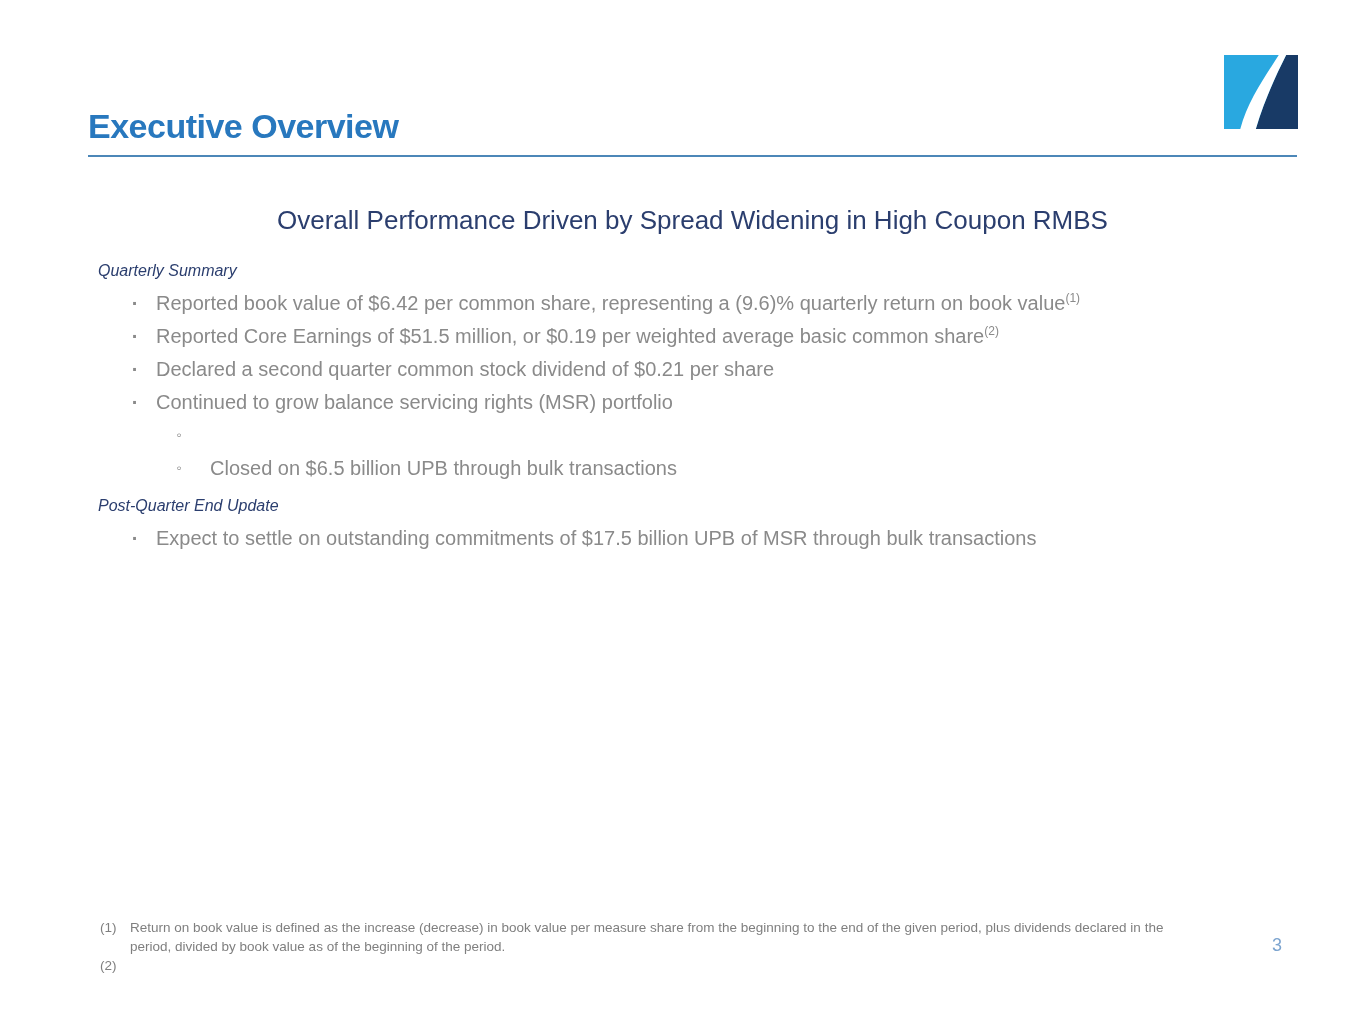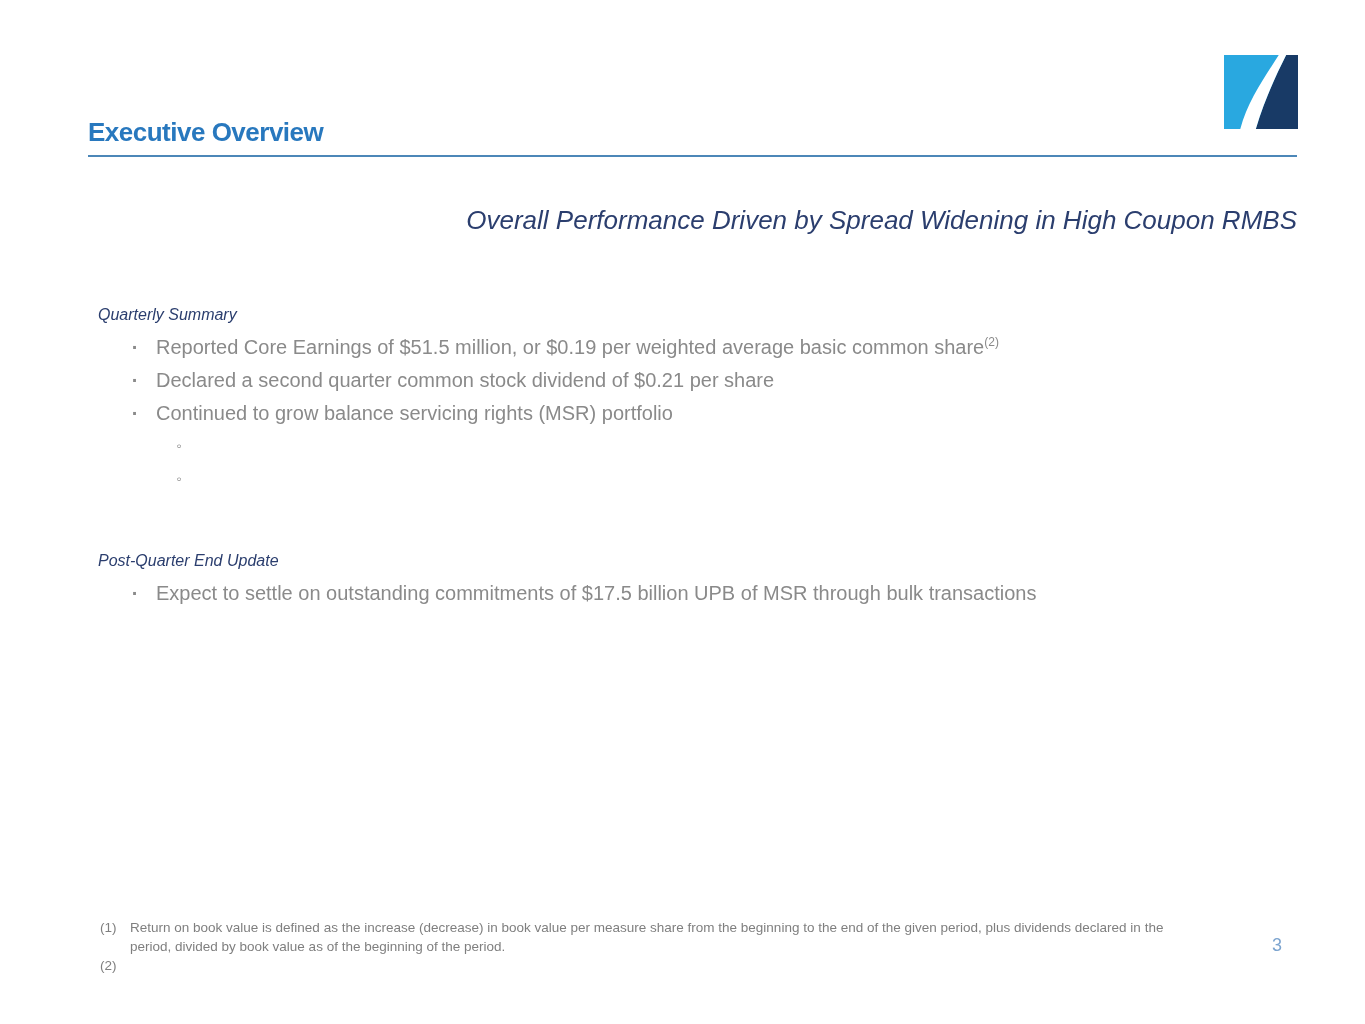--- a/index.html
+++ b/index.html
@@ -12,22 +12,22 @@
     position: relative;
     width: 1365px;
     height: 1024px;
     background: #ffffff;
     overflow: hidden;
   }
   
   .slide-title {
     position: absolute;
     left: 88px;
-    top: 100px;
-    font-size: 26px;
+    top: 84px;
+    font-size: 34px;
     letter-spacing: -0.5px;
     color: var(--title-blue, #2878BE);
     white-space: nowrap;
   }
   .logo {
     position: absolute;
     left: 1224px;
     top: 55px;
     width: 74px;
     height: 74px;
@@ -42,34 +42,33 @@
     background: var(--divider-blue, #4C87B8);
   }
   
   .content {
     position: absolute;
     left: 88px;
     top: 205px;
     width: 1209px;
   }
   .main-heading {
-    text-align: right;
-    font-style: italic;
+    text-align: center;
     font-size: 26px;
     color: var(--heading-navy, #2B3E6E);
-    margin: 0 0 70px 0;
+    margin: 0 0 26px 0;
   }
   .section-heading {
     font-style: italic;
     font-size: 16px;
     color: var(--heading-navy, #2B3E6E);
     margin: 0 0 10px 10px;
   }
   .section + .section .section-heading {
-    margin-top: 60px;
+    margin-top: 16px;
   }
   .li {
     display: flex;
     align-items: flex-start;
     color: var(--body-gray, #8A8A8A);
     font-size: 20px;
     line-height: 26px;
     margin-bottom: 7px;
   }
   .li .li-text { max-width: 1125px; }
@@ -127,35 +126,40 @@
 
   <div class="content">
 
     <div class="main-heading">Overall Performance Driven by Spread Widening in High Coupon RMBS</div>
 
     <div class="section">
       <div class="section-heading">Quarterly Summary</div>
 
       <div class="li l1">
         <span class="marker"></span>
+        <span class="li-text"><span>Reported book value of $6.42 per common share, representing a (9.6)% quarterly return on book value</span><sup>(1)</sup></span>
+      </div>
+      <div class="li l1">
+        <span class="marker"></span>
         <span class="li-text"><span>Reported Core Earnings of $51.5 million, or $0.19 per weighted average basic common share</span><sup>(2)</sup></span>
       </div>
       <div class="li l1">
         <span class="marker"></span>
         <span class="li-text"><span>Declared a second quarter common stock dividend of $0.21 per share</span><sup></sup></span>
       </div>
       <div class="li l1">
         <span class="marker"></span>
         <span class="li-text"><span>Continued to grow balance servicing rights (MSR) portfolio</span><sup></sup></span>
       </div>
       <div class="li l2">
         <span class="marker"></span>
       </div>
       <div class="li l2">
         <span class="marker"></span>
+        <span class="li-text"><span>Closed on $6.5 billion UPB through bulk transactions</span><sup></sup></span>
       </div>
     </div>
 
     <div class="section">
       <div class="section-heading">Post-Quarter End Update</div>
 
       <div class="li l1">
         <span class="marker"></span>
         <span class="li-text"><span>Expect to settle on outstanding commitments of $17.5 billion UPB of MSR through bulk transactions</span><sup></sup></span>
       </div>

